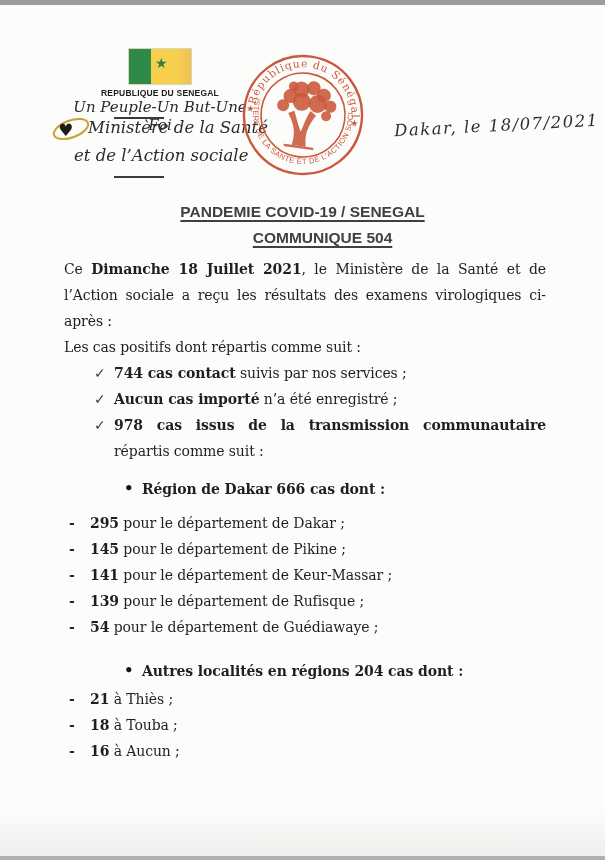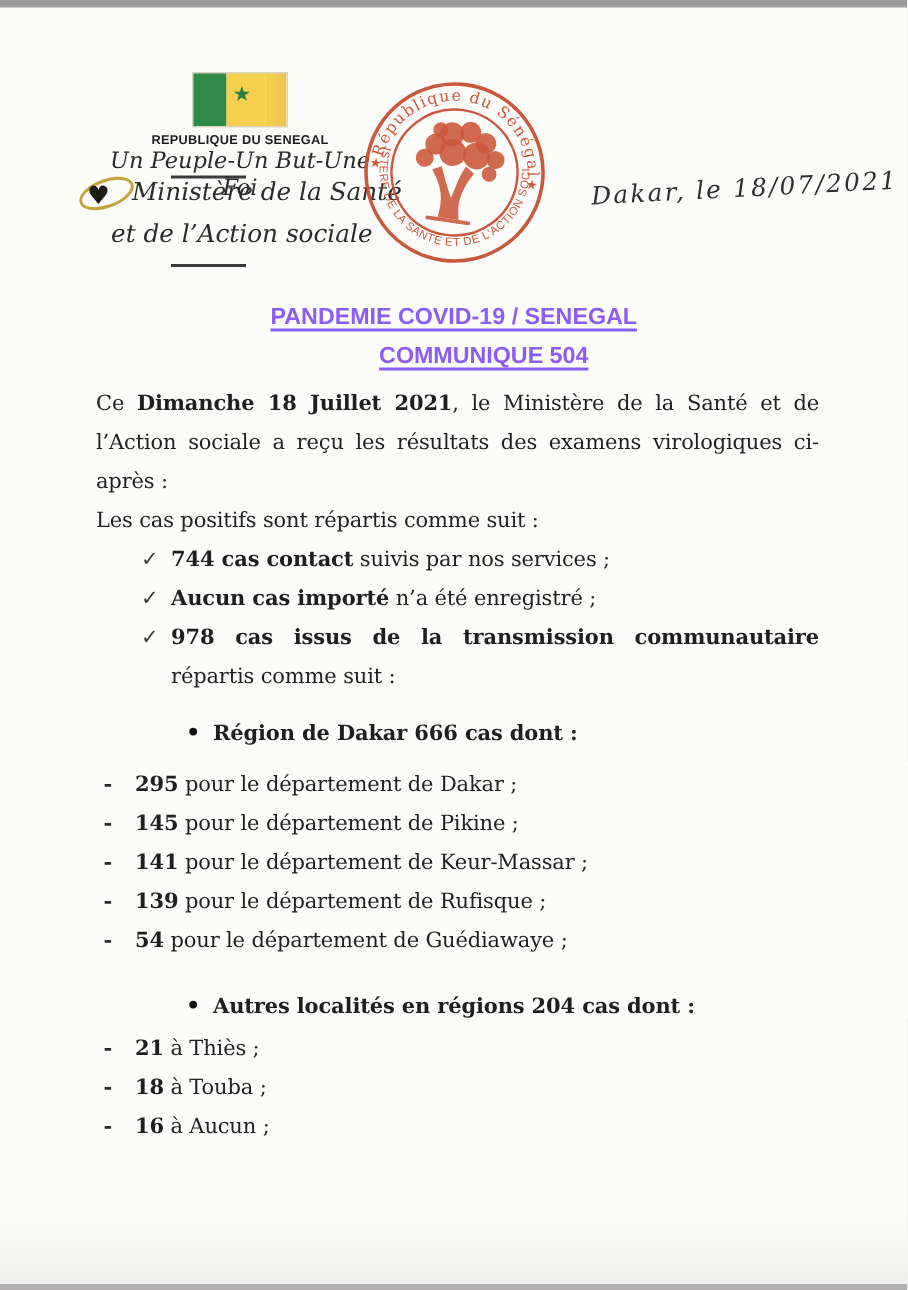--- a/index.html
+++ b/index.html
@@ -29,21 +29,21 @@
   .min-line{position:absolute;font-style:italic;color:#2b2b2b;font-size:16.5px;white-space:nowrap;}
   .min1{left:88px;top:118px;}
   .min2{left:74px;top:146px;text-align:center;}
 
   .stamp{position:absolute;left:240px;top:52px;transform:rotate(8deg);opacity:.92;}
   .date-line{position:absolute;left:394px;top:116px;font-style:italic;font-size:16.5px;
     letter-spacing:1.5px;color:#2e2e2e;transform:rotate(-3deg);white-space:nowrap;}
 
   
   .title{position:absolute;left:0;width:605px;text-align:center;
-    font-family:"Liberation Sans",sans-serif;font-weight:bold;font-size:15.5px;color:#8b5cf6;}
+    font-family:"Liberation Sans",sans-serif;font-weight:bold;font-size:15.5px;color:#404040;}
   .title span{text-decoration:underline;text-underline-offset:3px;text-decoration-thickness:1.5px;}
   .title1{top:203px;}
   .title2{top:229px;margin-left:20px;}
 
   
   .body{position:absolute;left:64px;top:256px;width:482px;font-size:14px;
     letter-spacing:-0.1px;line-height:26px;color:#1f1f1f;}
   .body p{margin:0;}
   .just{text-align:justify;}
   b{font-weight:bold;}
@@ -124,21 +124,21 @@
 
   <div class="title title1">
     <span>PANDEMIE COVID-19 / SENEGAL</span>
   </div>
   <div class="title title2">
     <span>COMMUNIQUE 504</span>
   </div>
 
   <div class="body">
     <p class="just p1"><span>Ce </span><b>Dimanche 18 Juillet 2021</b><span>, le Ministère de la Santé et de l’Action sociale a reçu les résultats des examens virologiques ci-après :</span></p>
-    <p class="p3">Les cas positifs sont répartis comme suit :</p>
+    <p class="p3">Les cas positifs dont répartis comme suit :</p>
 
     <div class="check-item">
       <span class="marker">✓</span><b>744 cas contact</b><span> suivis par nos services ;</span>
     </div>
     <div class="check-item">
       <span class="marker">✓</span><b>Aucun cas importé</b><span> n’a été enregistré ;</span>
     </div>
     <div class="check-item">
       <span class="marker">✓</span><b>978 cas issus de la transmission communautaire</b><span> répartis comme suit :</span>
     </div>

